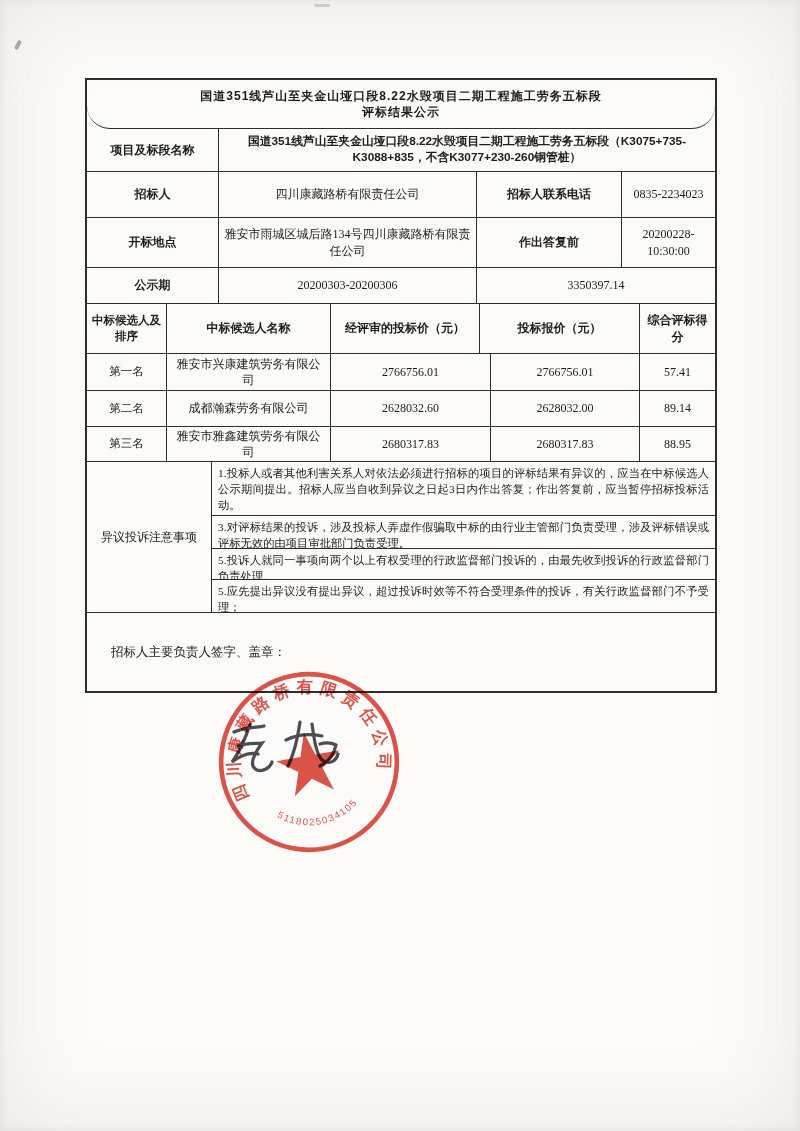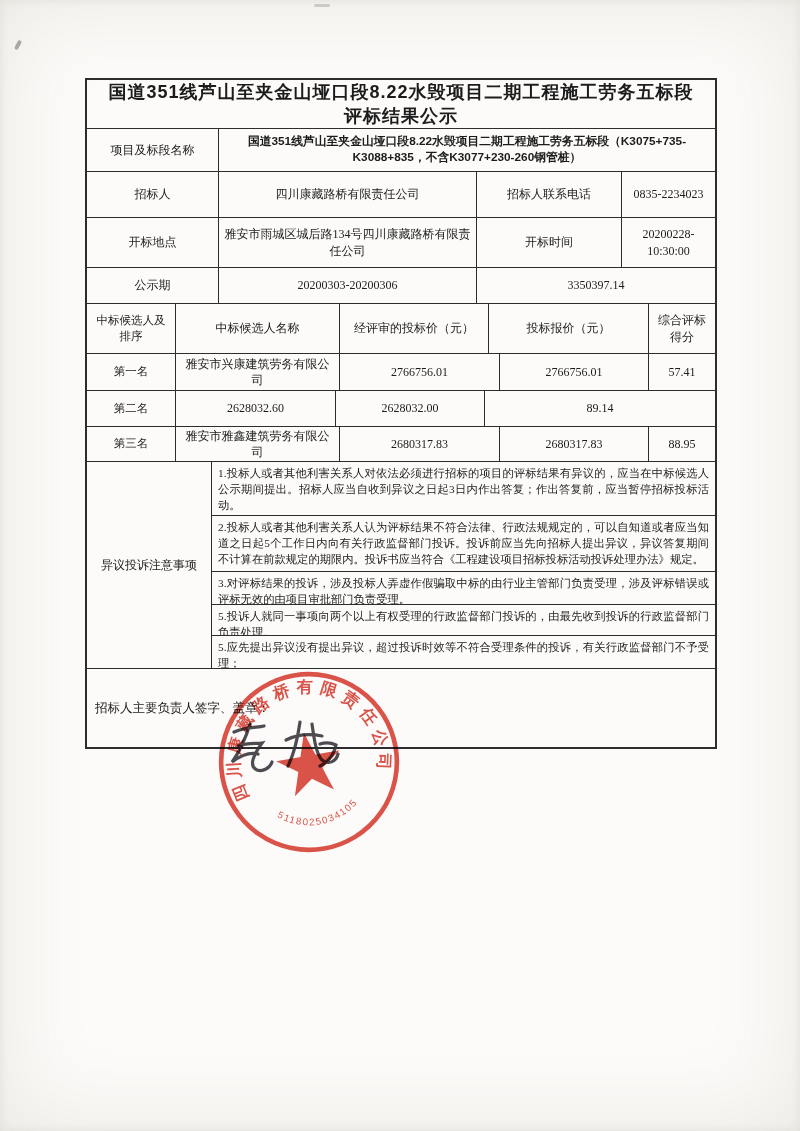--- a/index.html
+++ b/index.html
@@ -18,46 +18,46 @@
   .c{
     box-sizing:border-box;border-right:1px solid #2d2d2d;border-bottom:1px solid #2d2d2d;
     display:flex;align-items:center;justify-content:center;
     text-align:center;padding:2px 4px;font-size:12px;line-height:1.35;
   }
   .r .c:last-child{border-right:none;}
   .w1{width:132px;flex:none;}
   .w2{width:258px;flex:none;}
   .w3{width:145px;flex:none;}
   .w4{flex:1;}
-  .k1{width:89px;flex:none;font-size:11.5px;}
+  .k1{width:80px;flex:none;font-size:11.5px;}
   .k2{width:164px;flex:none;}
   .k3{width:160px;flex:none;}
   .k4{width:149px;flex:none;}
   .k5{flex:1;}
   .title-cell{
     height:49px;flex-direction:column;justify-content:center;border-right:none;
     font-family:"Liberation Sans","DejaVu Sans",sans-serif;
-    font-weight:bold;font-size:18px;letter-spacing:1px;line-height:1.35;
+    font-weight:bold;font-size:12px;letter-spacing:1px;line-height:1.35;border-radius:23px;
   }
-  .lbl{font-weight:normal;}
+  .lbl{font-weight:bold;}
   .obj{display:flex;width:100%;}
   .obj-label{
     width:125px;flex:none;box-sizing:border-box;border-right:1px solid #2d2d2d;
     border-bottom:1px solid #2d2d2d;display:flex;align-items:center;justify-content:center;
     font-size:12px;text-align:center;
   }
   .obj-items{flex:1;display:flex;flex-direction:column;}
   .obj-item{
     box-sizing:border-box;border-bottom:1px solid #2d2d2d;
     padding:3px 6px 2px 6px;font-size:11.3px;line-height:1.42;text-align:justify;
     overflow:hidden;
   }
   .sig-row{
     height:78px;box-sizing:border-box;display:flex;align-items:center;
-    padding-left:8px;font-size:12.5px;
+    padding-left:24px;font-size:12.5px;
   }
   .seal{position:absolute;left:216px;top:668px;width:186px;height:188px;opacity:.85;mix-blend-mode:multiply;pointer-events:none;}
   .handsign{position:absolute;left:224px;top:710px;width:140px;height:76px;opacity:.88;pointer-events:none;}
   .speck{position:absolute;background:#6f6a60;border-radius:2px;}
   .speck1{left:16px;top:40px;width:4px;height:10px;transform:rotate(28deg);opacity:.55;}
   .speck2{left:314px;top:4px;width:16px;height:3px;opacity:.28;border-radius:3px;}
 </style>
 </head>
 <body>
 
@@ -83,21 +83,21 @@
     <div class="r" style="height:46px">
       <div class="c w1 lbl">招标人</div>
       <div class="c w2">四川康藏路桥有限责任公司</div>
       <div class="c w3 lbl">招标人联系电话</div>
       <div class="c w4">0835-2234023</div>
     </div>
 
     <div class="r" style="height:50px">
       <div class="c w1 lbl">开标地点</div>
       <div class="c w2">雅安市雨城区城后路134号四川康藏路桥有限责任公司</div>
-      <div class="c w3 lbl">开标时间</div>
+      <div class="c w3 lbl">作出答复前</div>
       <div class="c w4">20200228-10:30:00</div>
     </div>
 
     <div class="r" style="height:36px">
       <div class="c w1 lbl">公示期</div>
       <div class="c w2">20200303-20200306</div>
       <div class="c w4">3350397.14</div>
     </div>
 
     <div class="r" style="height:50px">
@@ -110,37 +110,37 @@
 
     <div class="r" style="height:37px">
       <div class="c k1">第一名</div>
       <div class="c k2">雅安市兴康建筑劳务有限公司</div>
       <div class="c k3">2766756.01</div>
       <div class="c k4">2766756.01</div>
       <div class="c k5">57.41</div>
     </div>
     <div class="r" style="height:36px">
       <div class="c k1">第二名</div>
+      <div class="c k2">成都瀚森劳务有限公司</div>
       <div class="c k3">2628032.60</div>
       <div class="c k4">2628032.00</div>
       <div class="c k5">89.14</div>
     </div>
     <div class="r" style="height:35px">
       <div class="c k1">第三名</div>
       <div class="c k2">雅安市雅鑫建筑劳务有限公司</div>
       <div class="c k3">2680317.83</div>
       <div class="c k4">2680317.83</div>
       <div class="c k5">88.95</div>
     </div>
 
     <div class="obj">
       <div class="obj-label">异议投诉注意事项</div>
       <div class="obj-items">
         <div class="obj-item" style="height:54px">1.投标人或者其他利害关系人对依法必须进行招标的项目的评标结果有异议的，应当在中标候选人公示期间提出。招标人应当自收到异议之日起3日内作出答复；作出答复前，应当暂停招标投标活动。</div>
-        <div class="obj-item" style="height:56px">2.投标人或者其他利害关系人认为评标结果不符合法律、行政法规规定的，可以自知道或者应当知道之日起5个工作日内向有关行政监督部门投诉。投诉前应当先向招标人提出异议，异议答复期间不计算在前款规定的期限内。投诉书应当符合《工程建设项目招标投标活动投诉处理办法》规定。</div>
         <div class="obj-item" style="height:33px">3.对评标结果的投诉，涉及投标人弄虚作假骗取中标的由行业主管部门负责受理，涉及评标错误或评标无效的由项目审批部门负责受理。</div>
         <div class="obj-item" style="height:31px">5.投诉人就同一事项向两个以上有权受理的行政监督部门投诉的，由最先收到投诉的行政监督部门负责处理。</div>
         <div class="obj-item" style="height:33px">5.应先提出异议没有提出异议，超过投诉时效等不符合受理条件的投诉，有关行政监督部门不予受理；</div>
       </div>
     </div>
 
     <div class="sig-row">
       <span>招标人主要负责人签字、盖章：</span>
     </div>
   </div>

